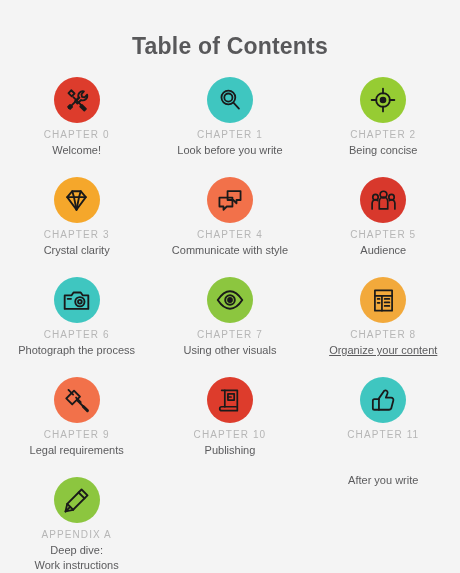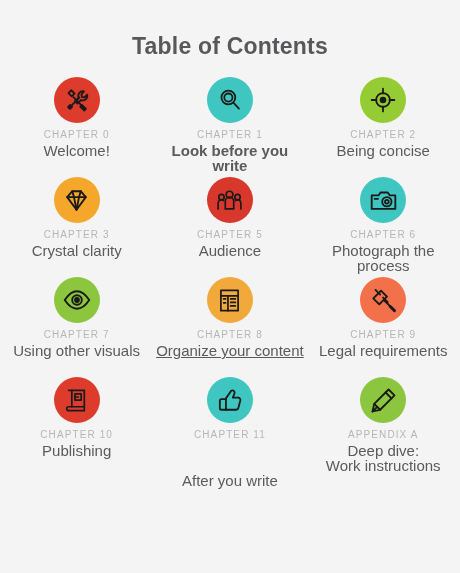--- a/index.html
+++ b/index.html
@@ -62,21 +62,21 @@
   .chapter-label {
     font-size: 10px;
     letter-spacing: 1.1px;
     color: #b6b6b6;
     text-transform: uppercase;
     text-align: right;
     line-height: 12px;
     white-space: nowrap;
   }
   .chapter-title {
-    font-size: 15px;
+    font-size: 11px;
     color: #5b5b5d;
     text-align: center;
     line-height: 15px;
     margin-top: 2px;
     max-width: 150px;
   }
 </style>
 </head>
 <body>
 
@@ -107,21 +107,21 @@
       <div class="icon-circle" style="background: rgb(63, 198, 192);">
         <span>
           <svg width="26" height="26" viewBox="0 0 32 32" fill="none" stroke="#1a1a1a" stroke-width="2.2" stroke-linecap="round" stroke-linejoin="round">
             <circle cx="14" cy="13" r="8.5"></circle>
             <circle cx="14" cy="13" r="5"></circle>
             <path d="M20.5 19.5 L27 26.5"></path>
           </svg>
         </span>
       </div>
       <div class="chapter-label">CHAPTER 1</div>
-      <div class="chapter-title" style="white-space: pre-line; font-weight: bold;">Look before you write</div>
+      <div class="chapter-title" style="white-space: pre-line;">Look before you write</div>
     </div>
 
     <div class="cell">
       <div class="icon-circle" style="background: rgb(150, 204, 51);">
         <span>
           <svg width="26" height="26" viewBox="0 0 32 32" fill="none" stroke="#1a1a1a" stroke-width="2.2" stroke-linecap="round" stroke-linejoin="round">
             <circle cx="16" cy="16" r="8.5"></circle>
             <circle cx="16" cy="16" r="3" fill="#1a1a1a"></circle>
             <path d="M16 2 L16 8"></path>
             <path d="M16 24 L16 30"></path>
@@ -142,20 +142,32 @@
             <path d="M5 12 L27 12"></path>
             <path d="M11 5 L13 12 L16 27"></path>
             <path d="M21 5 L19 12 L16 27"></path>
           </svg>
         </span>
       </div>
       <div class="chapter-label">CHAPTER 3</div>
       <div class="chapter-title" style="white-space: pre-line;">Crystal clarity</div>
     </div>
 
+    <div class="cell">
+      <div class="icon-circle" style="background: rgb(242, 113, 74);">
+        <span>
+          <svg width="26" height="26" viewBox="0 0 32 32" fill="none" stroke="#1a1a1a" stroke-width="2.2" stroke-linecap="round" stroke-linejoin="round">
+            <path d="M13 5 L29 5 L29 16 L24 16 L24 20 L20 16 L13 16 Z"></path>
+            <path d="M19 13 L3 13 L3 24 L8 24 L8 28 L12 24 L19 24 Z"></path>
+          </svg>
+        </span>
+      </div>
+      <div class="chapter-label">CHAPTER 4</div>
+      <div class="chapter-title" style="white-space: pre-line;">Communicate with style</div>
+    </div>
 
     <div class="cell">
       <div class="icon-circle" style="background: rgb(216, 56, 44);">
         <span>
           <svg width="27" height="27" viewBox="0 0 32 32" fill="none" stroke="#1a1a1a" stroke-width="2" stroke-linecap="round" stroke-linejoin="round">
             <circle cx="16" cy="9" r="4"></circle>
             <path d="M11 26 L11 17 a5 5 0 0 1 10 0 L21 26 Z"></path>
             <circle cx="6.5" cy="12" r="3.2"></circle>
             <path d="M2.5 26 L2.5 19 a4 4 0 0 1 6.5 -3"></path>
             <circle cx="25.5" cy="12" r="3.2"></circle>

